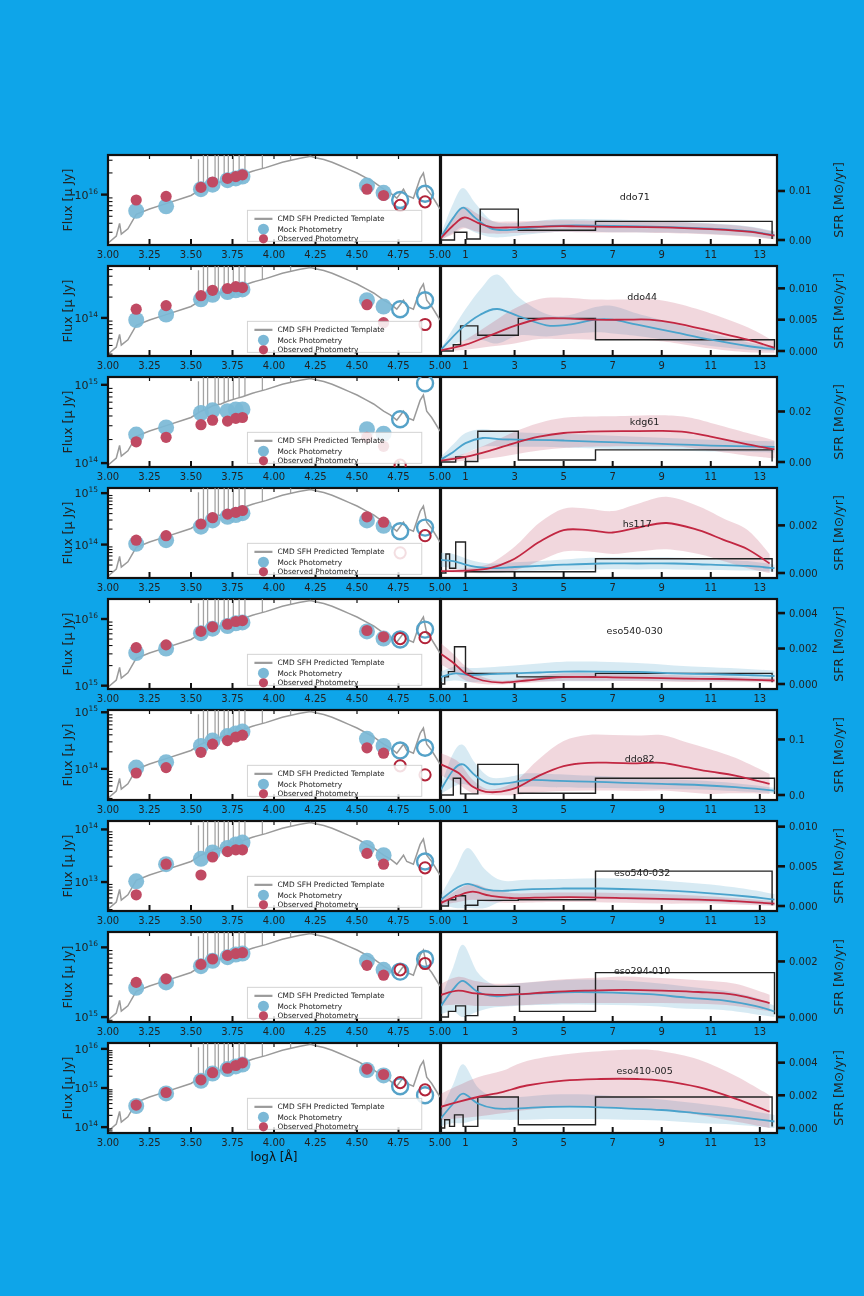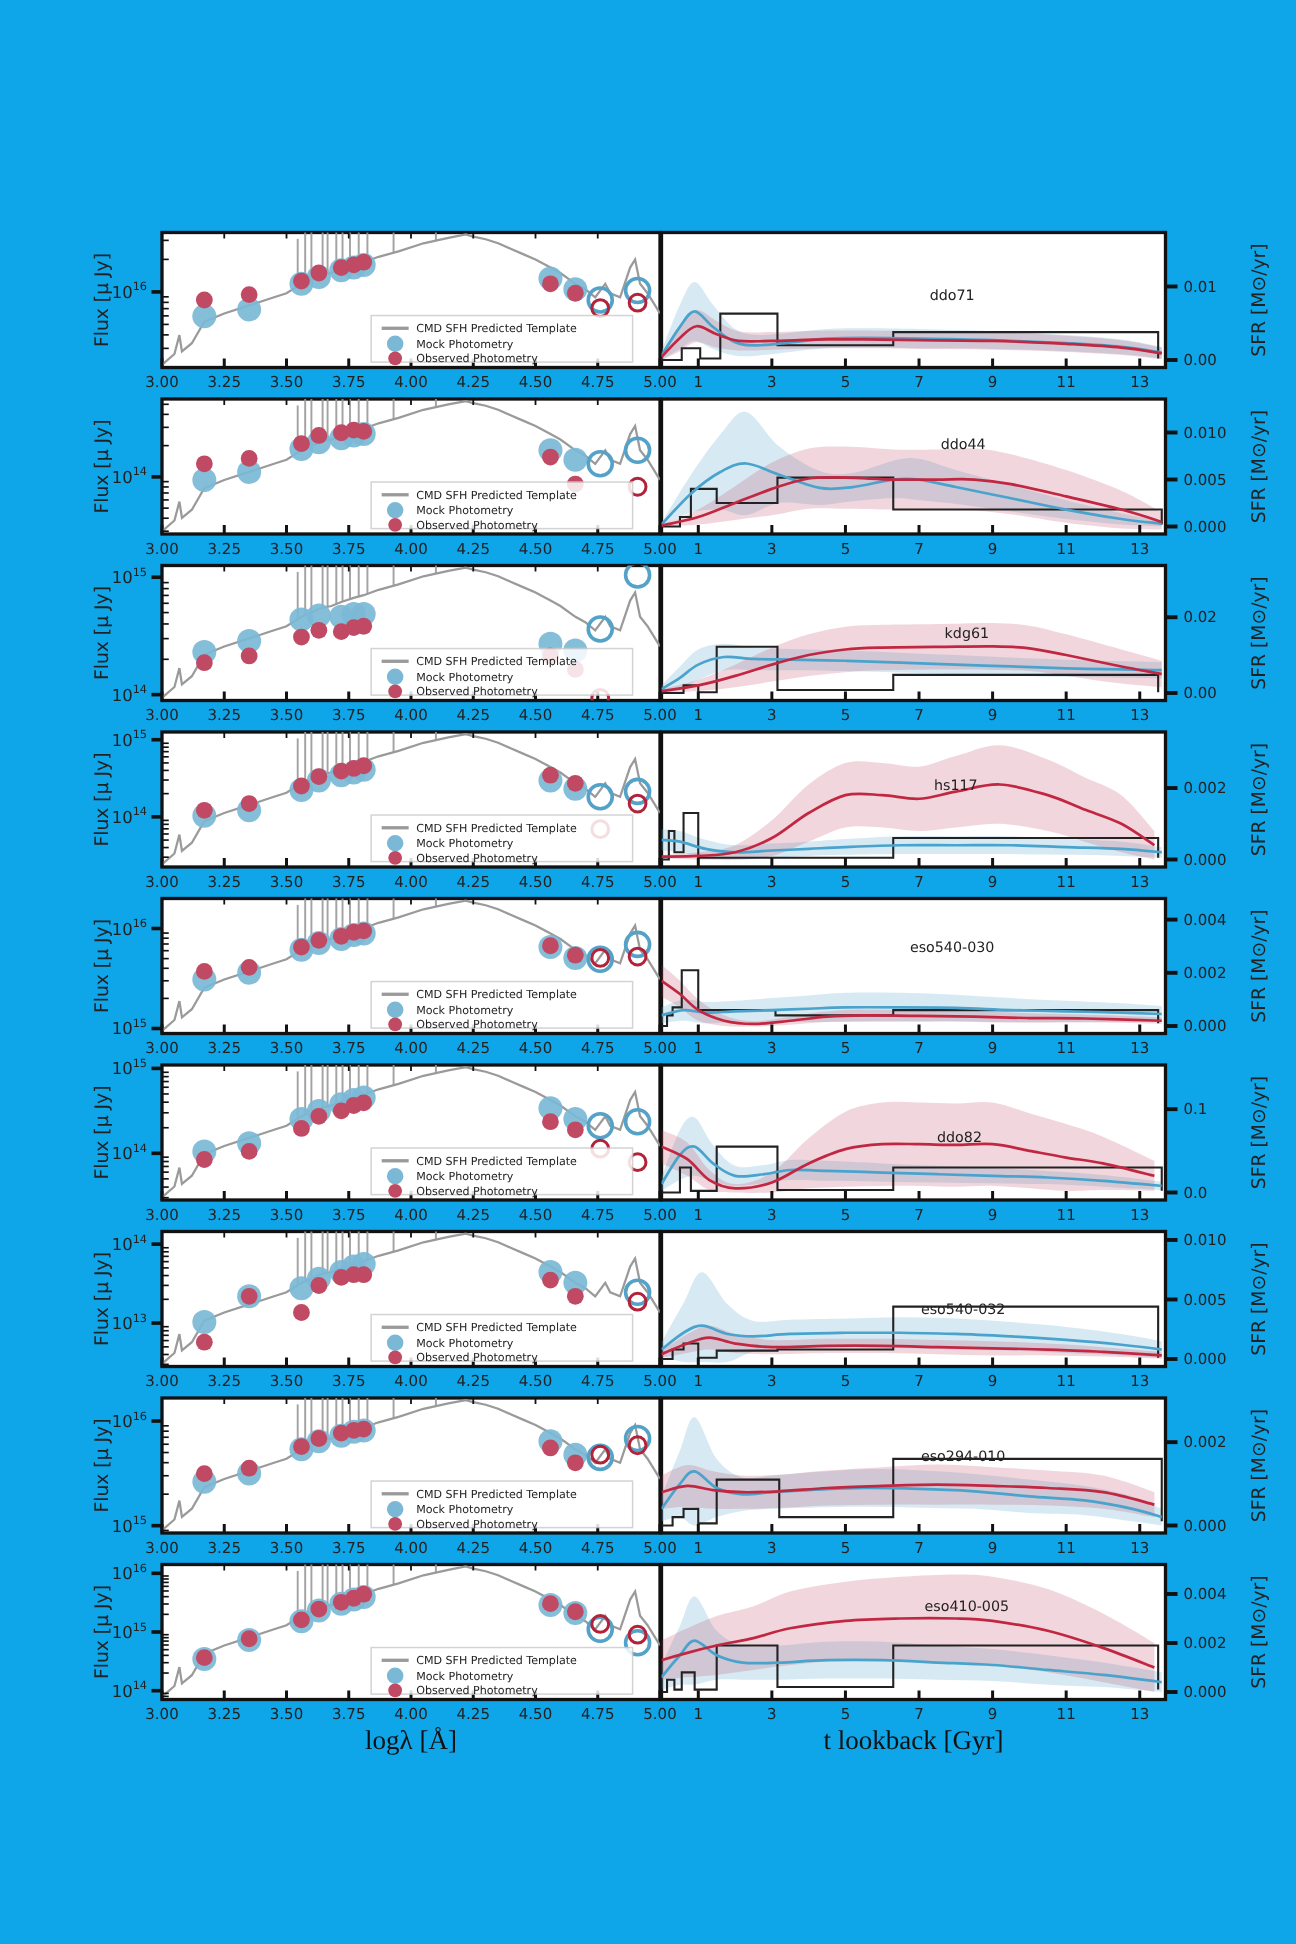--- a/index.html
+++ b/index.html
@@ -1,19 +1,19 @@
 <!DOCTYPE html>
 <html><head>
 <meta charset="utf-8">
 <style>
   html,body{margin:0;padding:0;background:#ffffff;}
   .page{position:relative;width:864px;height:1296px;background:#0ea5e9;overflow:hidden;
         font-family:"DejaVu Sans","Liberation Sans",sans-serif;}
   #fig-svg{position:absolute;left:0;top:0;}
-  .xlabel{position:absolute;font-size:18px;color:#111;text-align:center;font-family:Liberation Serif, serif;}
+  .xlabel{position:absolute;font-size:12px;color:#111;text-align:center;}
   text{fill:#222;}
 </style>
 </head>
 <body>
 
 <div class="page">
   <svg id="fig-svg" width="864" height="1296" viewBox="0 0 864 1296">
       <g>
         <clipPath id="cl0">
           <rect x="108" y="155" width="332" height="90"></rect>
@@ -1229,14 +1229,13 @@
           <text x="661.7299270072992" y="1146" font-size="10" text-anchor="middle" fill="#222" font-family="&quot;DejaVu Sans&quot;,&quot;Liberation Sans&quot;,sans-serif">9</text>
           <line x1="710.7810218978102" y1="1133" x2="710.7810218978102" y2="1127" stroke="#111111" stroke-width="2"></line>
           <text x="710.7810218978102" y="1146" font-size="10" text-anchor="middle" fill="#222" font-family="&quot;DejaVu Sans&quot;,&quot;Liberation Sans&quot;,sans-serif">11</text>
           <line x1="759.8321167883212" y1="1133" x2="759.8321167883212" y2="1127" stroke="#111111" stroke-width="2"></line>
           <text x="759.8321167883212" y="1146" font-size="10" text-anchor="middle" fill="#222" font-family="&quot;DejaVu Sans&quot;,&quot;Liberation Sans&quot;,sans-serif">13</text>
         </g>
         <text x="843" y="1088" font-size="12.5" text-anchor="middle" fill="#222" font-family="&quot;DejaVu Sans&quot;,&quot;Liberation Sans&quot;,sans-serif" transform="rotate(-90 843 1088)">SFR [M⊙/yr]</text>
       </g>
     </svg>
   <div class="xlabel" style="left:108px;top:1150px;width:332px;">logλ [Å]</div>
-  <div class="xlabel" style="left:441px;top:1150px;width:336px;">t lookback [Gyr]</div>
 </div>
 
 </body></html>

